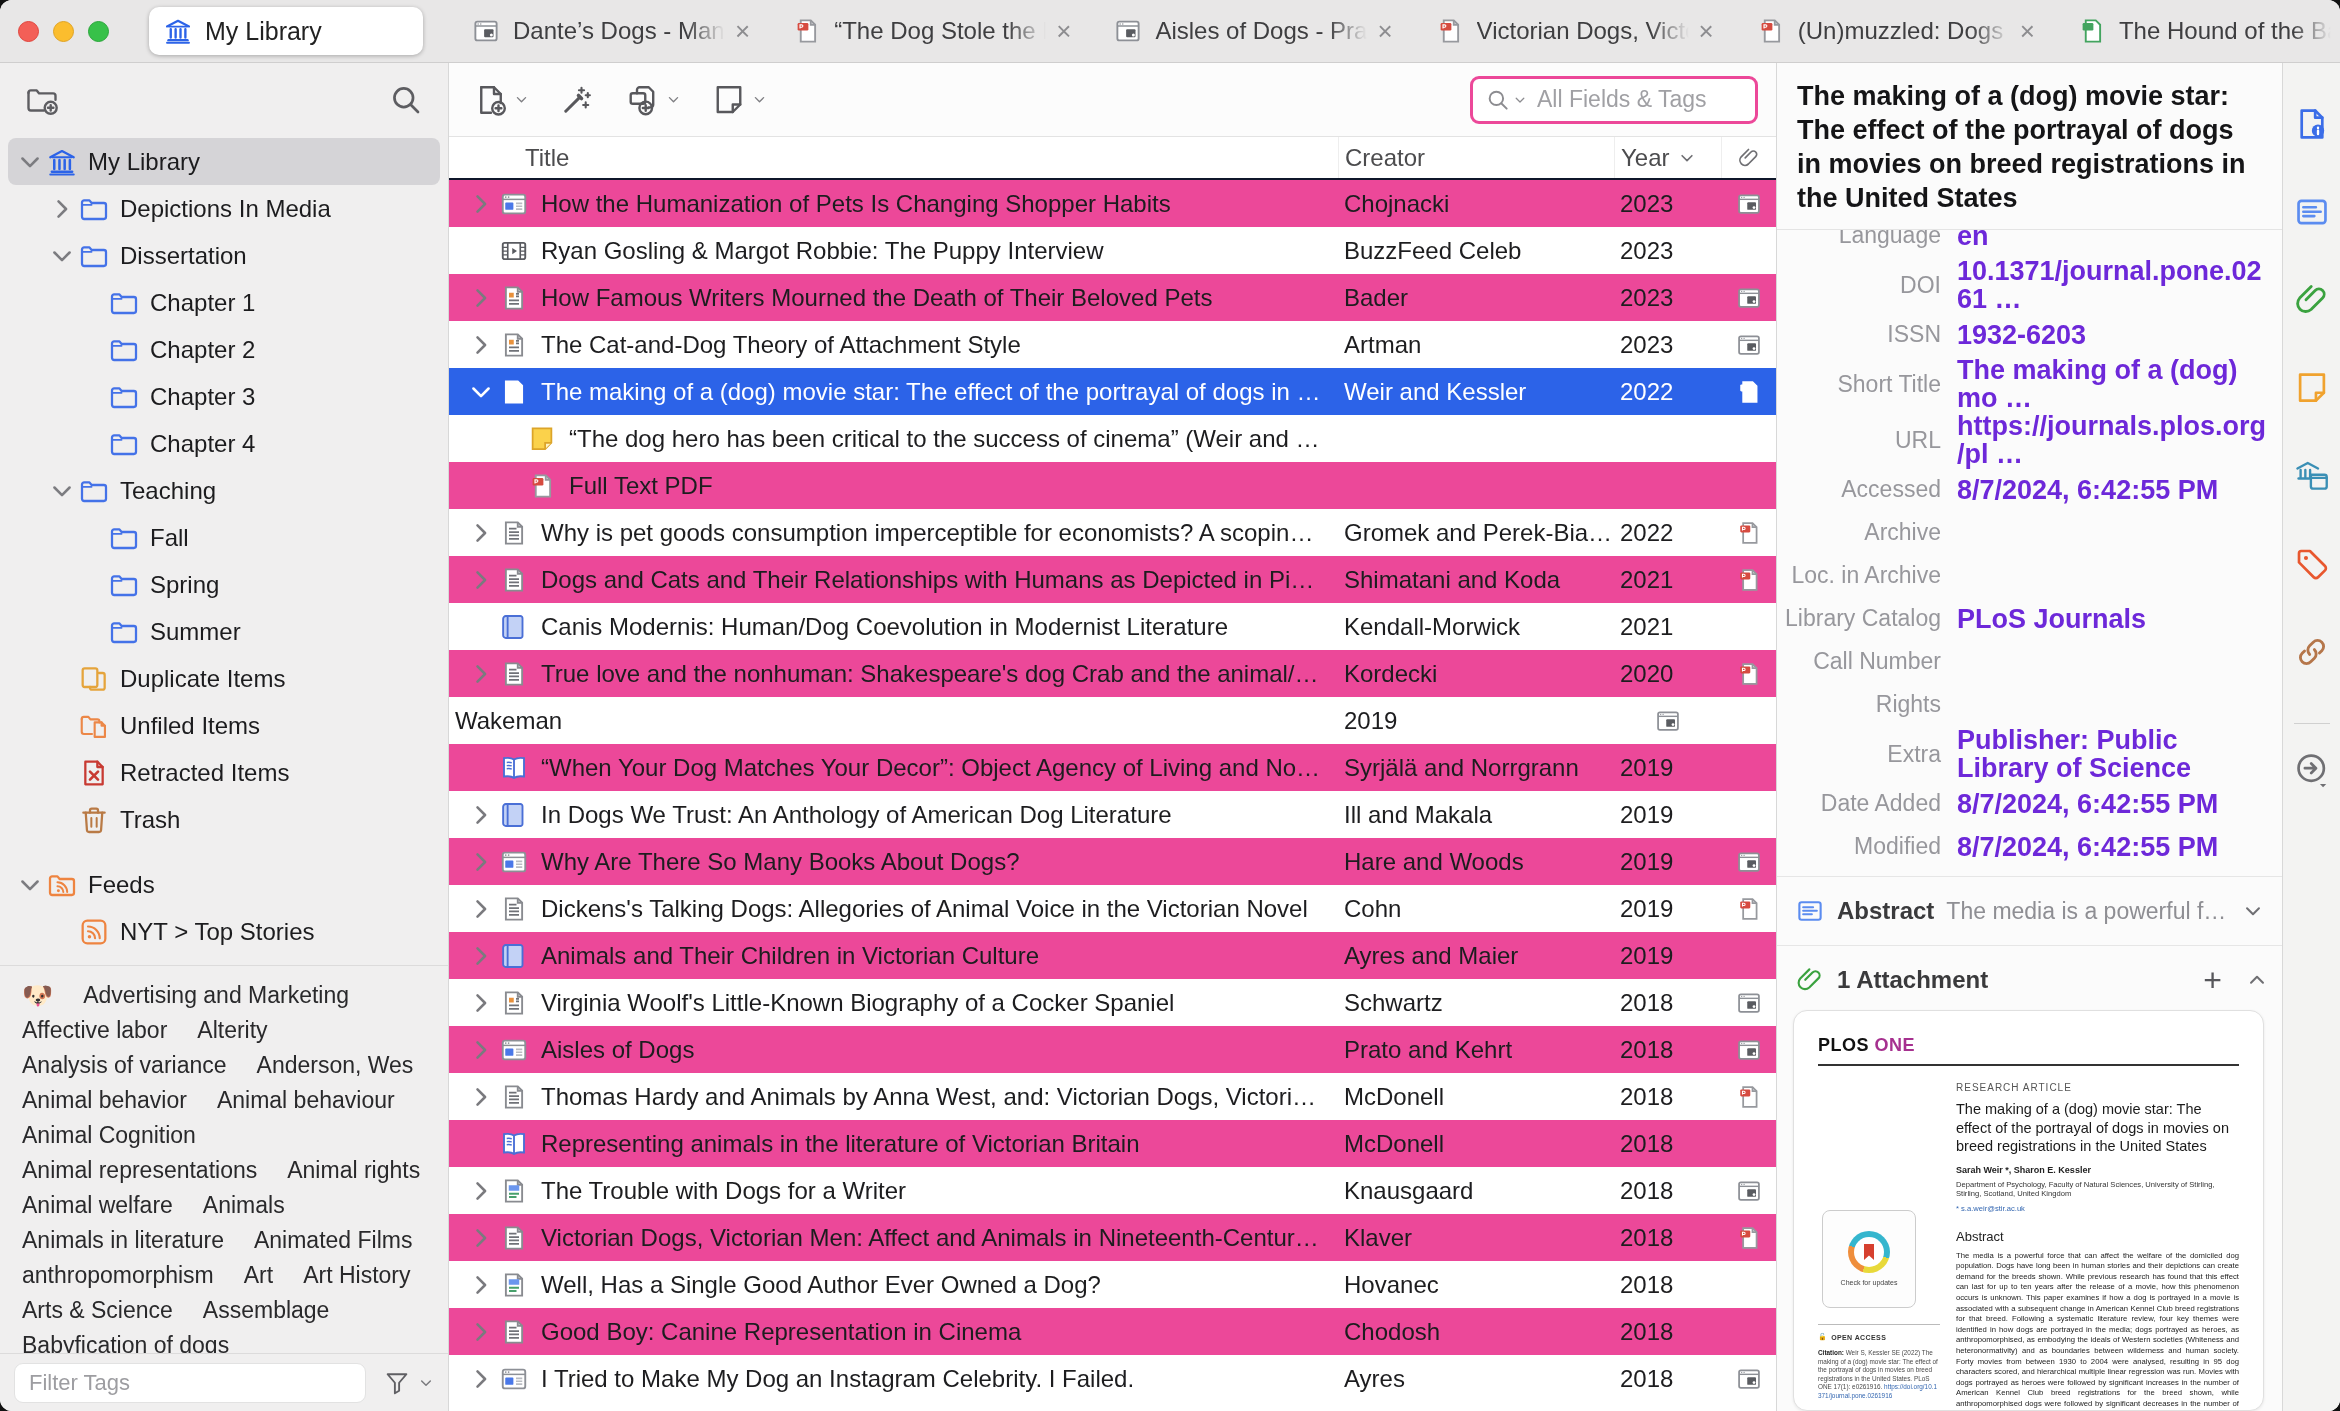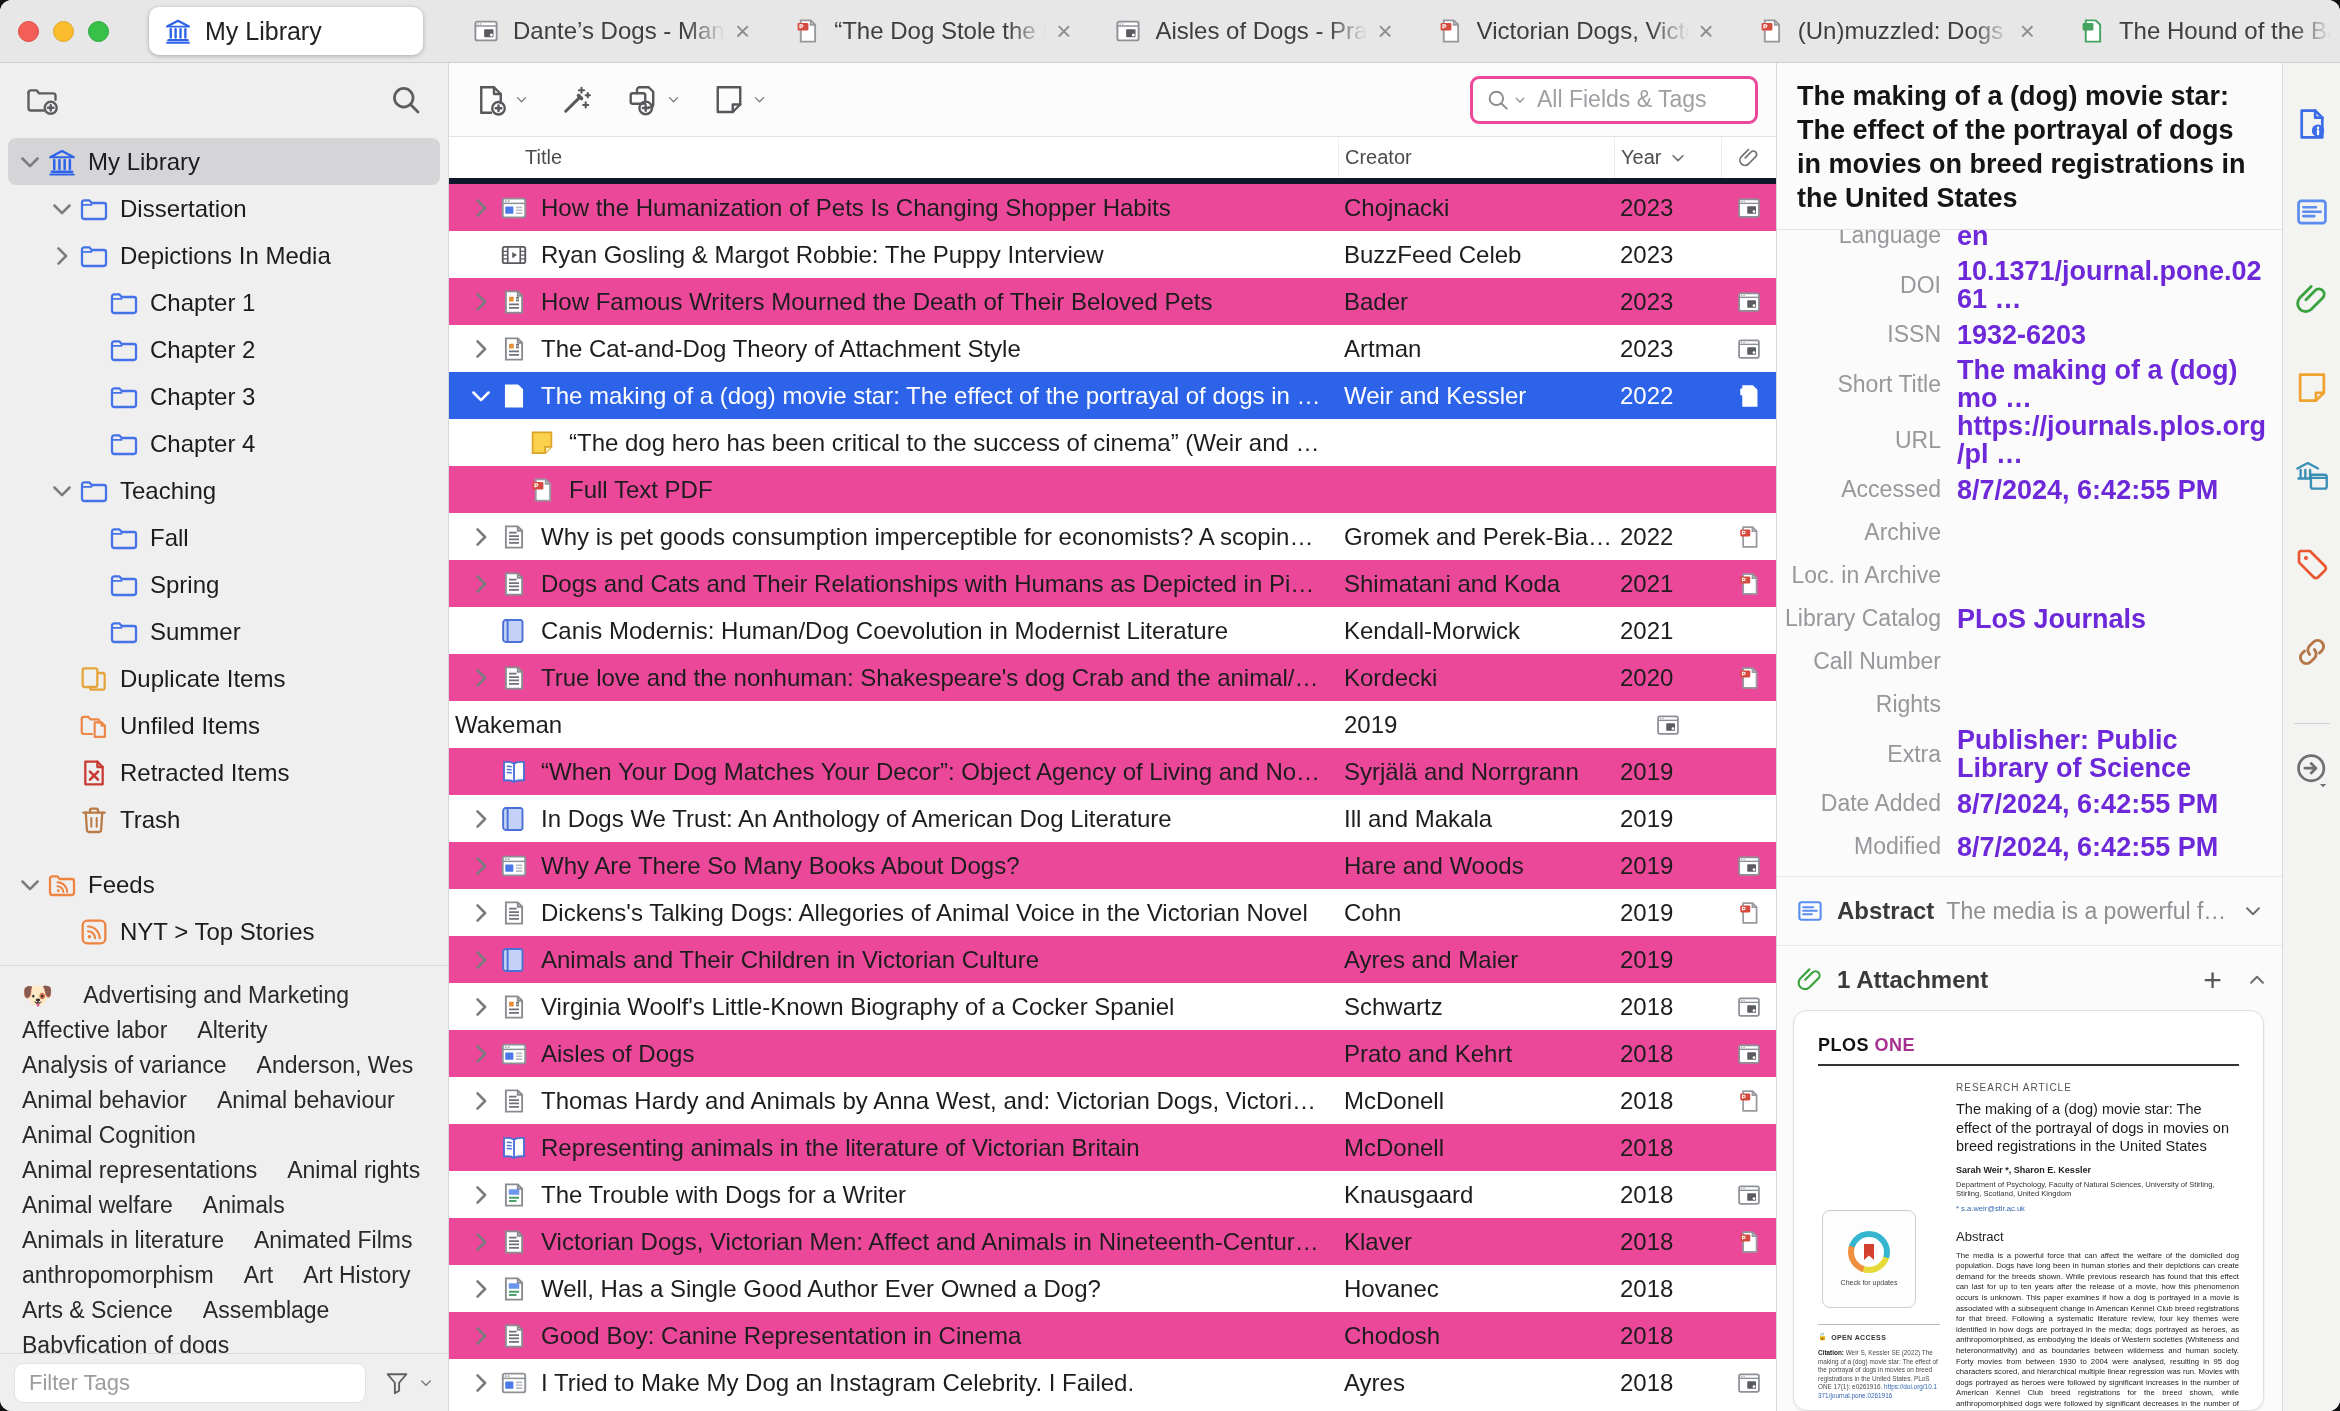--- a/index.html
+++ b/index.html
@@ -61,21 +61,21 @@
   .tbtn{display:flex;align-items:center;margin-right:30px;color:#58585c;}
   .tbtn .ic{width:36px;height:36px;}
   .tbtn .dch{width:15px;height:15px;color:#7e7e82;margin-left:5px;}
   .lsearch{margin-left:auto;margin-right:18px;width:258px;height:42px;background:#fff;border:3px solid #ec4899;border-radius:9px;
            display:flex;align-items:center;padding:0 12px;}
   .lsearch .ic{width:26px;height:26px;color:#8c8c90;}
   .lsearch .sch{width:14px;height:14px;margin-left:2px;}
   .lsearch input{border:none;outline:none;background:transparent;font-size:23px;font-family:inherit;width:170px;margin-left:8px;color:#333;}
   .lsearch input::placeholder{color:#a0a0a4;}
   .cols{height:41px;flex:0 0 41px;display:grid;grid-template-columns:889px 276px 107px 55px;align-items:center;
-        border-bottom:6px solid #0f172a;font-size:20px;color:#4c4c4e;}
+        border-bottom:2px solid #0f172a;font-size:24px;color:#4c4c4e;}
   .cols .c1{padding-left:76px;}
   .cols .c2,.cols .c3{border-left:1px solid #eeeeee;height:100%;display:flex;align-items:center;padding-left:6px;}
   .cols .c3 .ych{width:18px;height:18px;color:#6f6f73;margin-left:8px;}
   .cols .c4{border-left:1px solid #eeeeee;height:100%;display:flex;align-items:center;justify-content:center;color:#6f6f73;}
   .cols .c4 .ic{width:24px;height:24px;}
   .rows{flex:1;overflow:hidden;}
   .irow{height:47px;display:grid;grid-template-columns:889px 276px 107px 55px;align-items:center;font-size:24px;color:#1d1d1f;}
   .irow.odd{background:#ec4899;}
   .irow.sel{background:#2c63e8;color:#fff;}
   .tcell{display:flex;align-items:center;padding-left:18px;min-width:0;}
@@ -279,44 +279,44 @@
                 <path d="M6.2 10.6v6.6M10.1 10.6v6.6M14 10.6v6.6M17.9 10.6v6.6" stroke="currentColor" stroke-linecap="round" stroke-linejoin="round" fill="none" stroke-width="1.9"></path>
                 <path d="M4.4 19.3h15.2" stroke="currentColor" stroke-linecap="round" stroke-linejoin="round" fill="none" stroke-width="1.9"></path>
                 <path d="M3.2 21.4h17.6" stroke="currentColor" stroke-linecap="round" stroke-linejoin="round" fill="none" stroke-width="1.5"></path>
               </svg>
             </span>
             <span class="tlbl">My Library</span>
           </div>
           <div class="trow" style="padding-left:40px">
             <span class="ic tchev">
               <svg viewBox="0 0 24 24" fill="none">
-                <path d="M5.5 9l6.5 6.5L18.5 9" stroke="currentColor" stroke-linecap="round" stroke-linejoin="round" fill="none" stroke-width="2.2"></path>
+                <path d="M9 5.5l6.5 6.5L9 18.5" stroke="currentColor" stroke-linecap="round" stroke-linejoin="round" fill="none" stroke-width="2.2"></path>
               </svg>
             </span>
             <span class="ic nico" style="color:#4472e8">
               <svg viewBox="0 0 24 24" fill="none">
                 <path d="M3 7.1c0-.9.7-1.6 1.6-1.6h4l1.6 2h9.2c.9 0 1.6.7 1.6 1.6v8.8c0 .9-.7 1.6-1.6 1.6H4.6c-.9 0-1.6-.7-1.6-1.6z" stroke="currentColor" stroke-linecap="round" stroke-linejoin="round" fill="none" stroke-width="1.7"></path>
                 <path d="M3 8.9h7.2" stroke="currentColor" stroke-linecap="round" stroke-linejoin="round" fill="none" stroke-width="1.3"></path>
               </svg>
             </span>
-            <span class="tlbl">Dissertation</span>
+            <span class="tlbl">Depictions In Media</span>
           </div>
           <div class="trow" style="padding-left:40px">
             <span class="ic tchev">
               <svg viewBox="0 0 24 24" fill="none">
-                <path d="M9 5.5l6.5 6.5L9 18.5" stroke="currentColor" stroke-linecap="round" stroke-linejoin="round" fill="none" stroke-width="2.2"></path>
+                <path d="M5.5 9l6.5 6.5L18.5 9" stroke="currentColor" stroke-linecap="round" stroke-linejoin="round" fill="none" stroke-width="2.2"></path>
               </svg>
             </span>
             <span class="ic nico" style="color:#4472e8">
               <svg viewBox="0 0 24 24" fill="none">
                 <path d="M3 7.1c0-.9.7-1.6 1.6-1.6h4l1.6 2h9.2c.9 0 1.6.7 1.6 1.6v8.8c0 .9-.7 1.6-1.6 1.6H4.6c-.9 0-1.6-.7-1.6-1.6z" stroke="currentColor" stroke-linecap="round" stroke-linejoin="round" fill="none" stroke-width="1.7"></path>
                 <path d="M3 8.9h7.2" stroke="currentColor" stroke-linecap="round" stroke-linejoin="round" fill="none" stroke-width="1.3"></path>
               </svg>
             </span>
-            <span class="tlbl">Depictions In Media</span>
+            <span class="tlbl">Dissertation</span>
           </div>
           <div class="trow" style="padding-left:98px">
             <span class="ic nico" style="color:#4472e8">
               <svg viewBox="0 0 24 24" fill="none">
                 <path d="M3 7.1c0-.9.7-1.6 1.6-1.6h4l1.6 2h9.2c.9 0 1.6.7 1.6 1.6v8.8c0 .9-.7 1.6-1.6 1.6H4.6c-.9 0-1.6-.7-1.6-1.6z" stroke="currentColor" stroke-linecap="round" stroke-linejoin="round" fill="none" stroke-width="1.7"></path>
                 <path d="M3 8.9h7.2" stroke="currentColor" stroke-linecap="round" stroke-linejoin="round" fill="none" stroke-width="1.3"></path>
               </svg>
             </span>
             <span class="tlbl">Chapter 1</span>
           </div>

